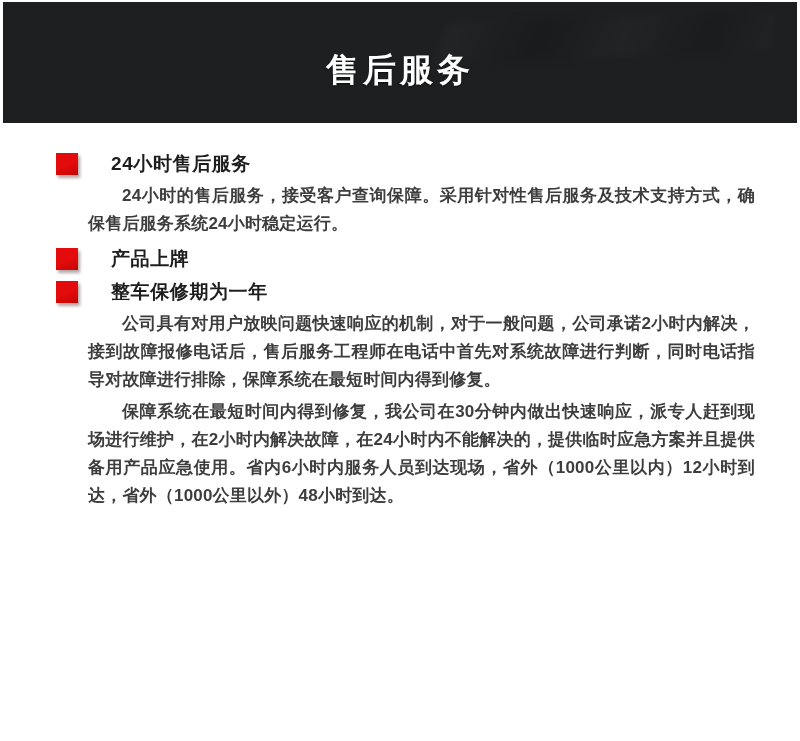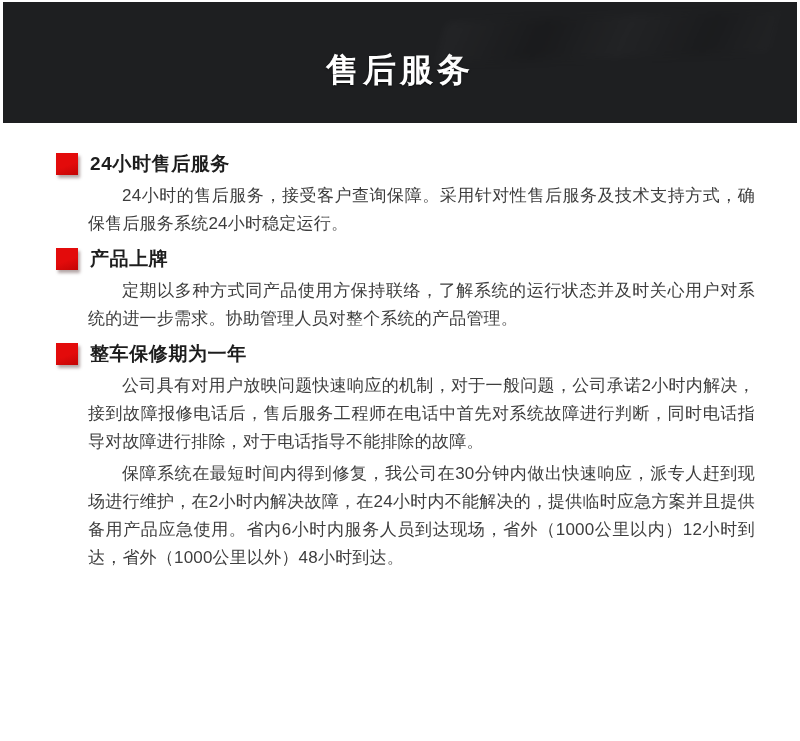--- a/index.html
+++ b/index.html
@@ -64,36 +64,37 @@
     margin-bottom: 6px;
   }
   .bullet {
     flex: 0 0 auto;
     width: 22px;
     height: 22px;
     background: linear-gradient(160deg, var(--accent, #e30b0b) 55%, #c30505 100%);
     box-shadow: 2px 3px 3px rgba(40,0,0,0.35);
   }
   .section-title {
-    margin-left: 12px;
+    margin-left: 33px;
     font-size: 19px;
     font-weight: bold;
     color: #1d1d1d;
     letter-spacing: 0.6px;
     line-height: 25px;
     text-align: right;
   }
   .section p {
     margin: 0 0 4px 32px;
     font-size: 17px;
     line-height: 28px;
     color: #3d3d3d;
     text-indent: 2em;
     text-align: justify;
     letter-spacing: 0.2px;
+    font-weight: bold;
   }
 </style>
 </head>
 <body>
 
 <div class="page">
 
   <div class="banner">
     <div class="banner-watermark"></div>
     <div class="banner-title">售后服务</div>
@@ -107,29 +108,28 @@
         <div class="section-title">24小时售后服务</div>
       </div>
       <p>24小时的售后服务，接受客户查询保障。采用针对性售后服务及技术支持方式，确保售后服务系统24小时稳定运行。</p>
     </div>
 
     <div class="section">
       <div class="section-head">
         <div class="bullet"></div>
         <div class="section-title">产品上牌</div>
       </div>
-      <p>定期以多种方式同产品使用方保持联络，了解系统的运行状态并及时关心用户对系统的进一步需求。协助管理人员对整个系统的产品管理。</p>
     </div>
 
     <div class="section">
       <div class="section-head">
         <div class="bullet"></div>
         <div class="section-title">整车保修期为一年</div>
       </div>
-      <p>公司具有对用户放映问题快速响应的机制，对于一般问题，公司承诺2小时内解决，接到故障报修电话后，售后服务工程师在电话中首先对系统故障进行判断，同时电话指导对故障进行排除，对于电话指导不能排除的故障。</p>
+      <p>公司具有对用户放映问题快速响应的机制，对于一般问题，公司承诺2小时内解决，接到故障报修电话后，售后服务工程师在电话中首先对系统故障进行判断，同时电话指导对故障进行排除，保障系统在最短时间内得到修复。</p>
       <p>保障系统在最短时间内得到修复，我公司在30分钟内做出快速响应，派专人赶到现场进行维护，在2小时内解决故障，在24小时内不能解决的，提供临时应急方案并且提供备用产品应急使用。省内6小时内服务人员到达现场，省外（1000公里以内）12小时到达，省外（1000公里以外）48小时到达。</p>
     </div>
 
     <div class="section">
     </div>
 
   </div>
 </div>
 
 </body></html>

